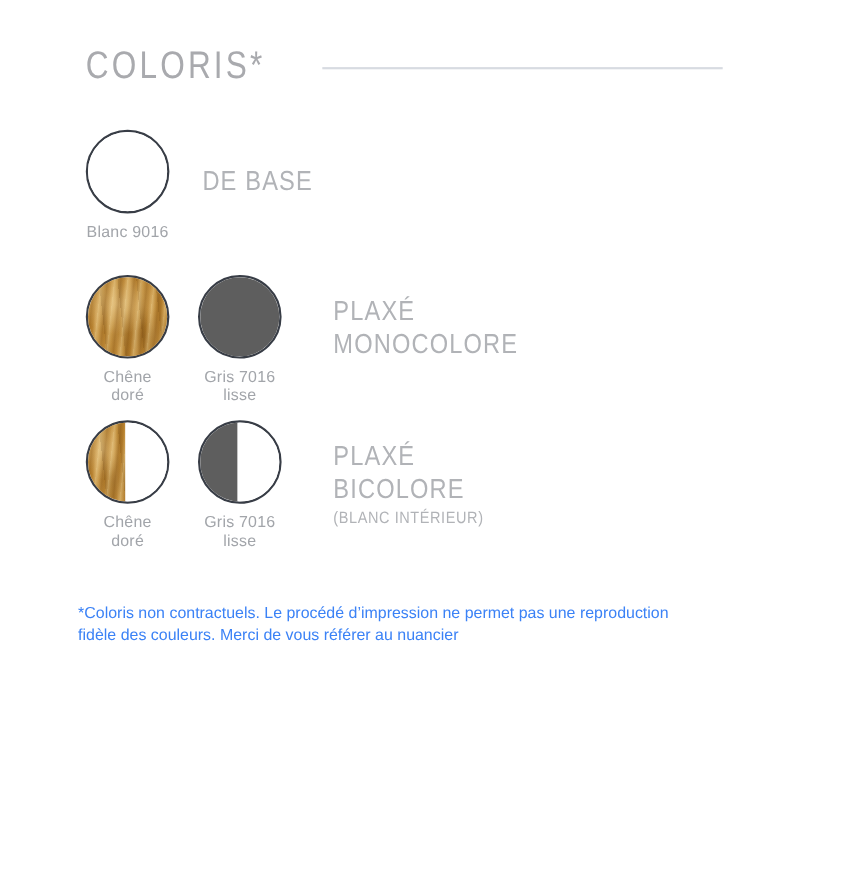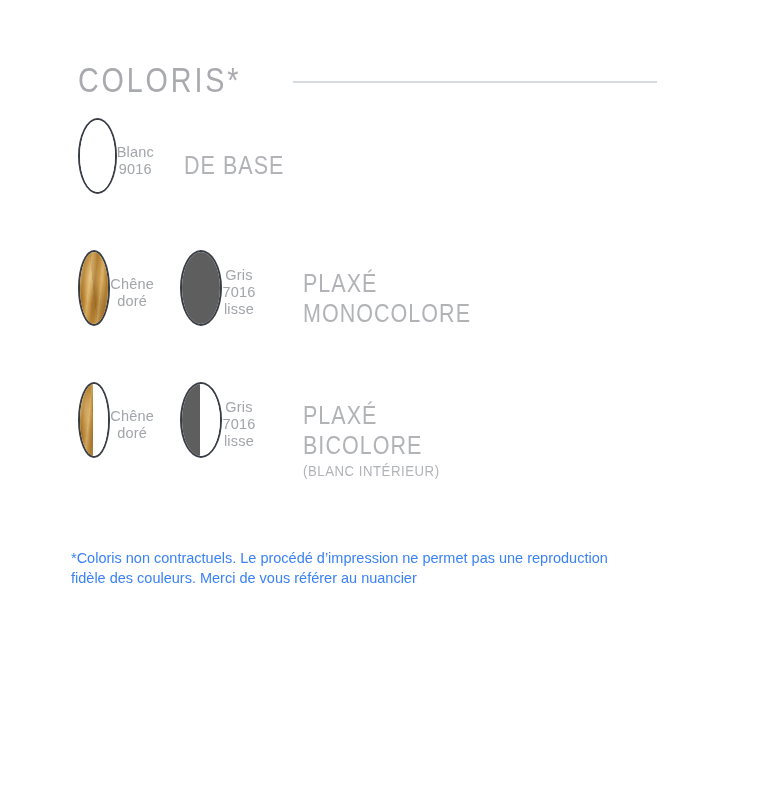--- a/index.html
+++ b/index.html
@@ -20,21 +20,21 @@
   .page {
     position: absolute;
     inset: 0;
     background: #ffffff;
   }
 
   
   .header {
     position: absolute;
     left: 78px;
-    top: 56px;
+    top: 36px;
     right: 110px;
     height: 46px;
     display: flex;
     align-items: center;
   }
   .section-title {
     font-family: "Liberation Sans Narrow", "Liberation Sans", sans-serif;
     font-size: 35px;
     line-height: 1;
     letter-spacing: 3.5px;
@@ -66,21 +66,21 @@
     position: absolute;
     left: 78px;
     top: 0;
     display: flex;
     gap: 26px;
   }
 
   .swatch {
     width: 76px;
     display: flex;
-    flex-direction: row;
+    flex-direction: column;
     align-items: center;
   }
 
   .disc {
     width: 76px;
     height: 76px;
     border-radius: 50%;
     position: relative;
     overflow: hidden;
     box-sizing: border-box;

